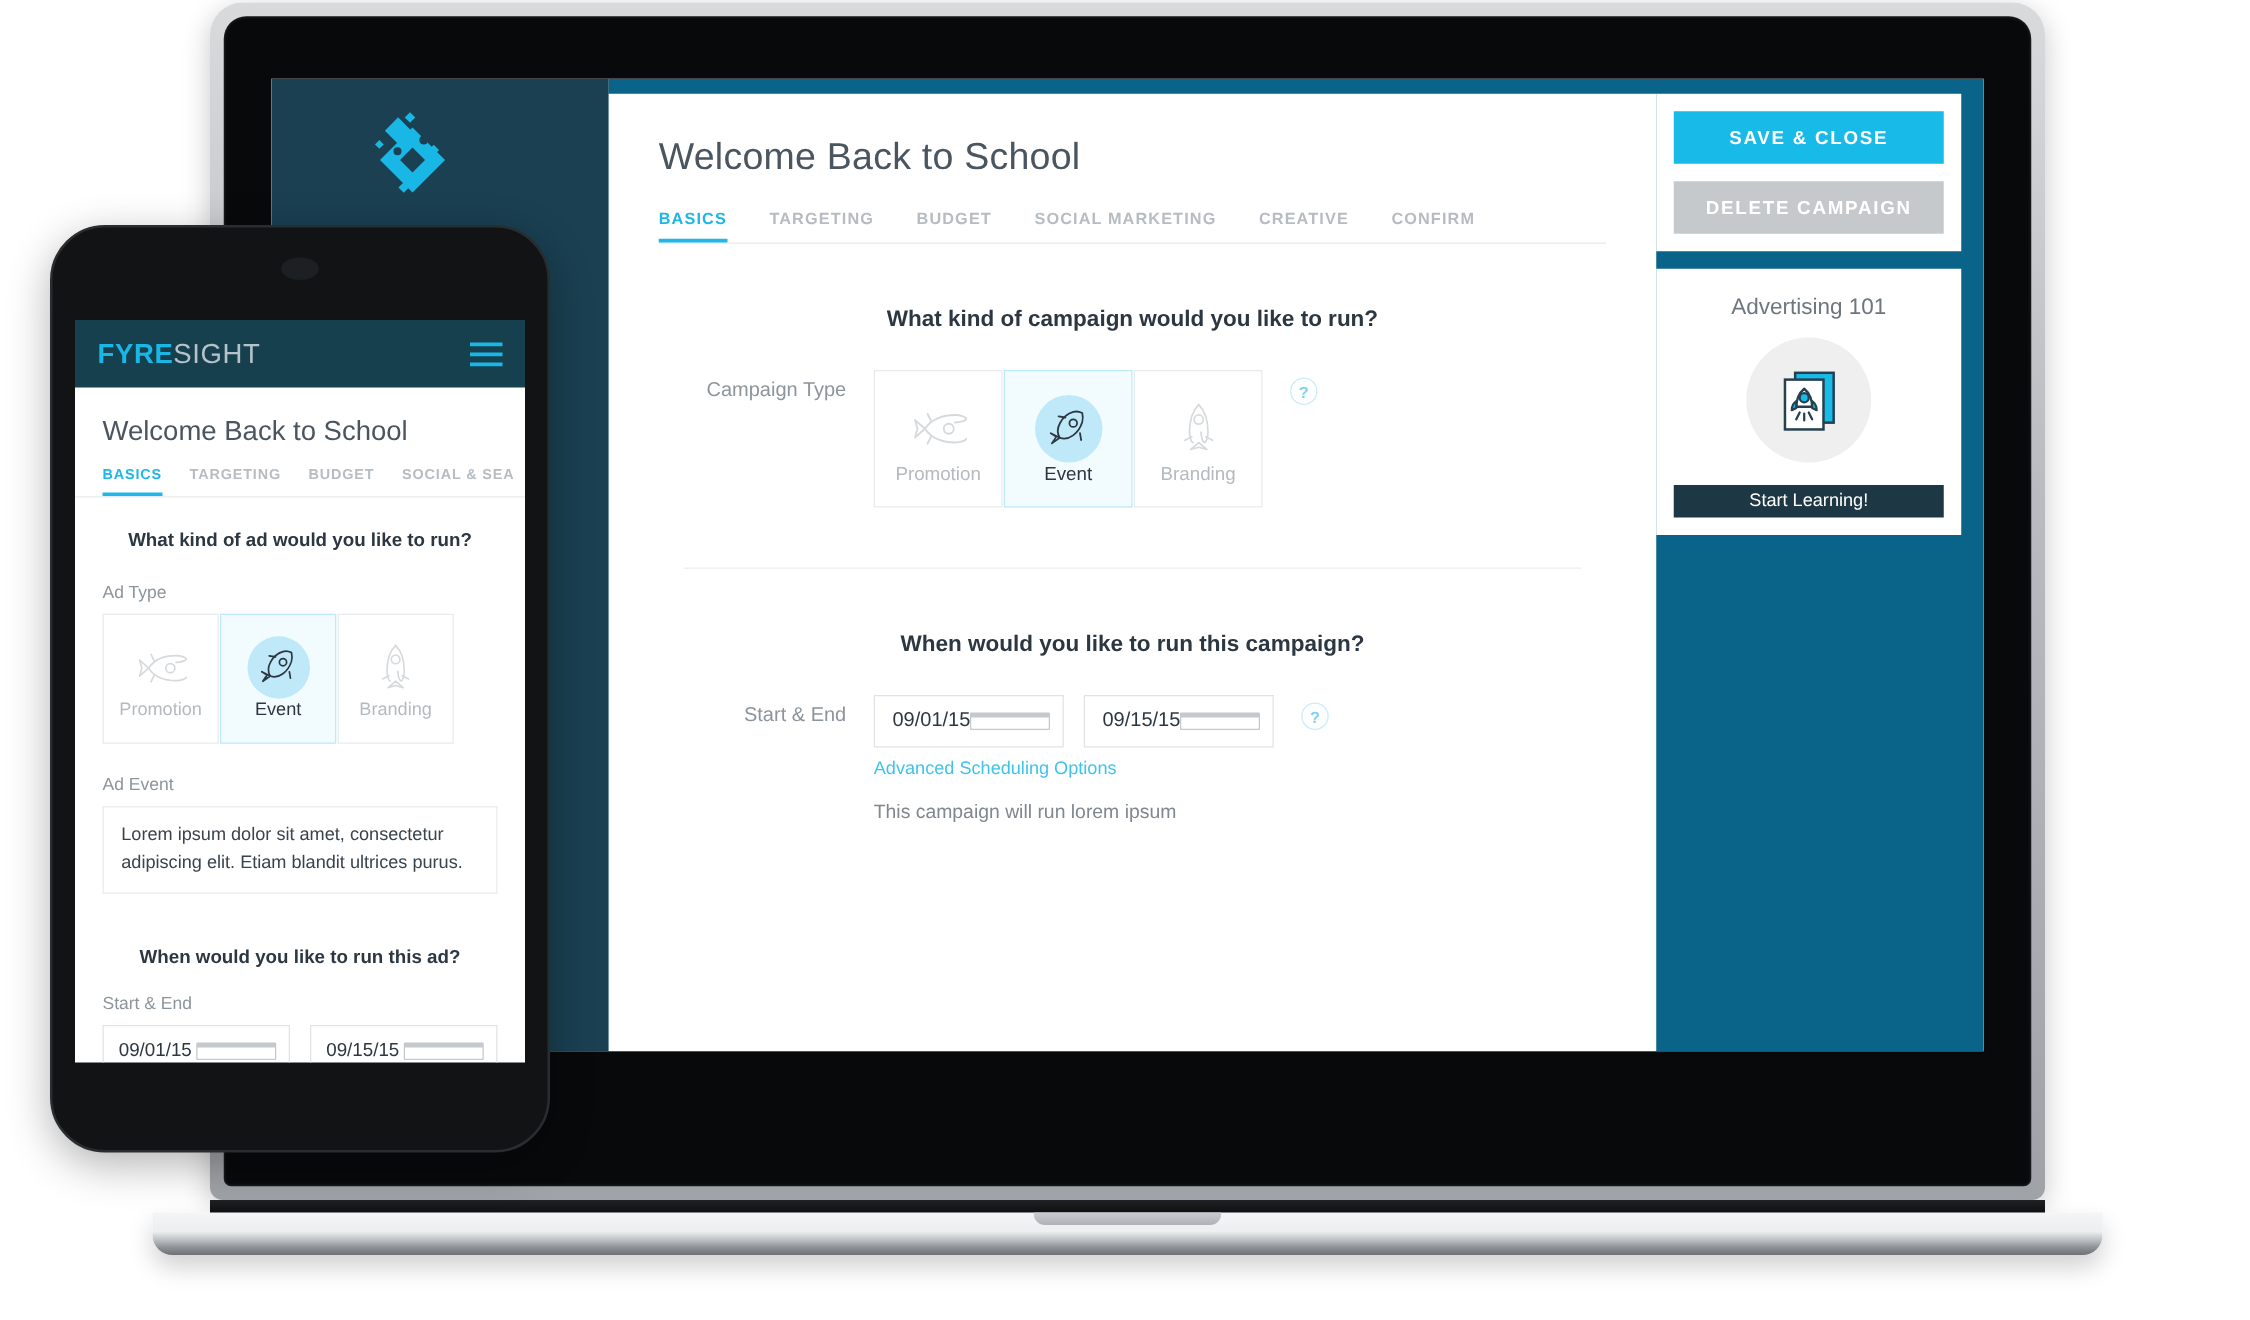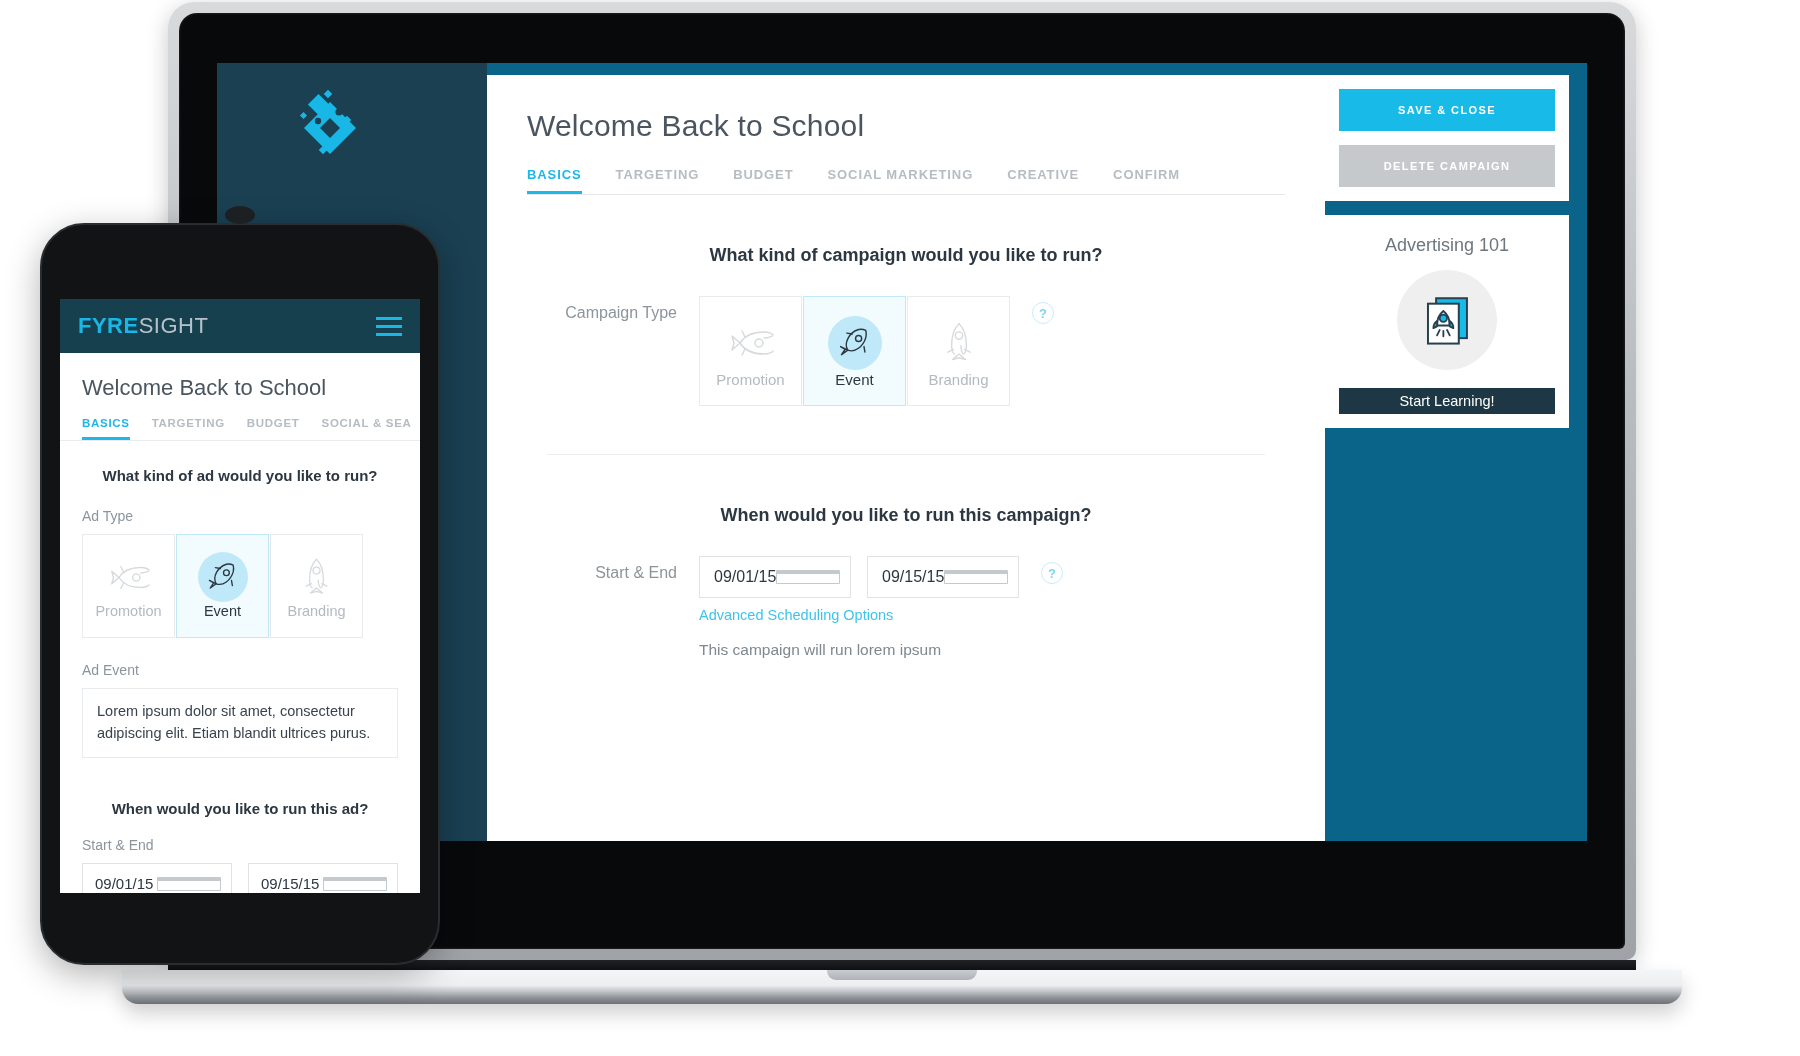--- a/index.html
+++ b/index.html
@@ -115,21 +115,21 @@
     border-radius: 1px; flex: none;
   }
   .link { color: #3ec4ec; font-size: 14.5px; margin-top: 9px; cursor: pointer; }
   .notetext { color: #7f878f; font-size: 15.5px; margin-top: 18px; }
 
   
   .rpanel { position: absolute; right: 18px; top: 12px; width: 244px; }
   .rcard { background: #fff; padding: 14px; margin-bottom: 14px; }
   .btn {
     height: 42px; display: flex; align-items: center; justify-content: center;
-    font-size: 11px; font-weight: 700; letter-spacing: 1.4px; color: #fff;
+    font-size: 15px; font-weight: 700; letter-spacing: 1.4px; color: #fff;
     cursor: pointer;
   }
   .btn-save { background: #18bae8; }
   .btn-del { background: #c6c9cb; margin-top: 14px; }
   .rcard-t { text-align: center; font-size: 18px; color: #6e767e; padding: 6px 0 0; }
   .ad-circle {
     width: 100px; height: 100px; border-radius: 50%; background: #efefef;
     margin: 14px auto 0; display: flex; align-items: center; justify-content: center;
   }
   .btn-learn {
@@ -138,21 +138,20 @@
     font-size: 14.5px; cursor: pointer;
   }
 
   
   .phone { position: absolute; left: 40px; top: 180px; width: 400px; height: 742px; }
   .phone-body {
     width: 100%; height: 100%; background: #111315; border-radius: 44px;
     padding: 74px 18px 70px 18px;
     box-shadow: 0 10px 34px rgba(0,0,0,.3);
     border: 2px solid #2a2d30;
-    margin-top: 43px;
   }
   .phone-cam {
     position: absolute; left: 50%; top: 26px; transform: translateX(-50%);
     width: 30px; height: 18px; border-radius: 50%;
     background: #1d2022;
   }
   .phone-screen {
     width: 100%; height: 100%; background: #fff; overflow: hidden; position: relative;
   }
   .ph-top {

